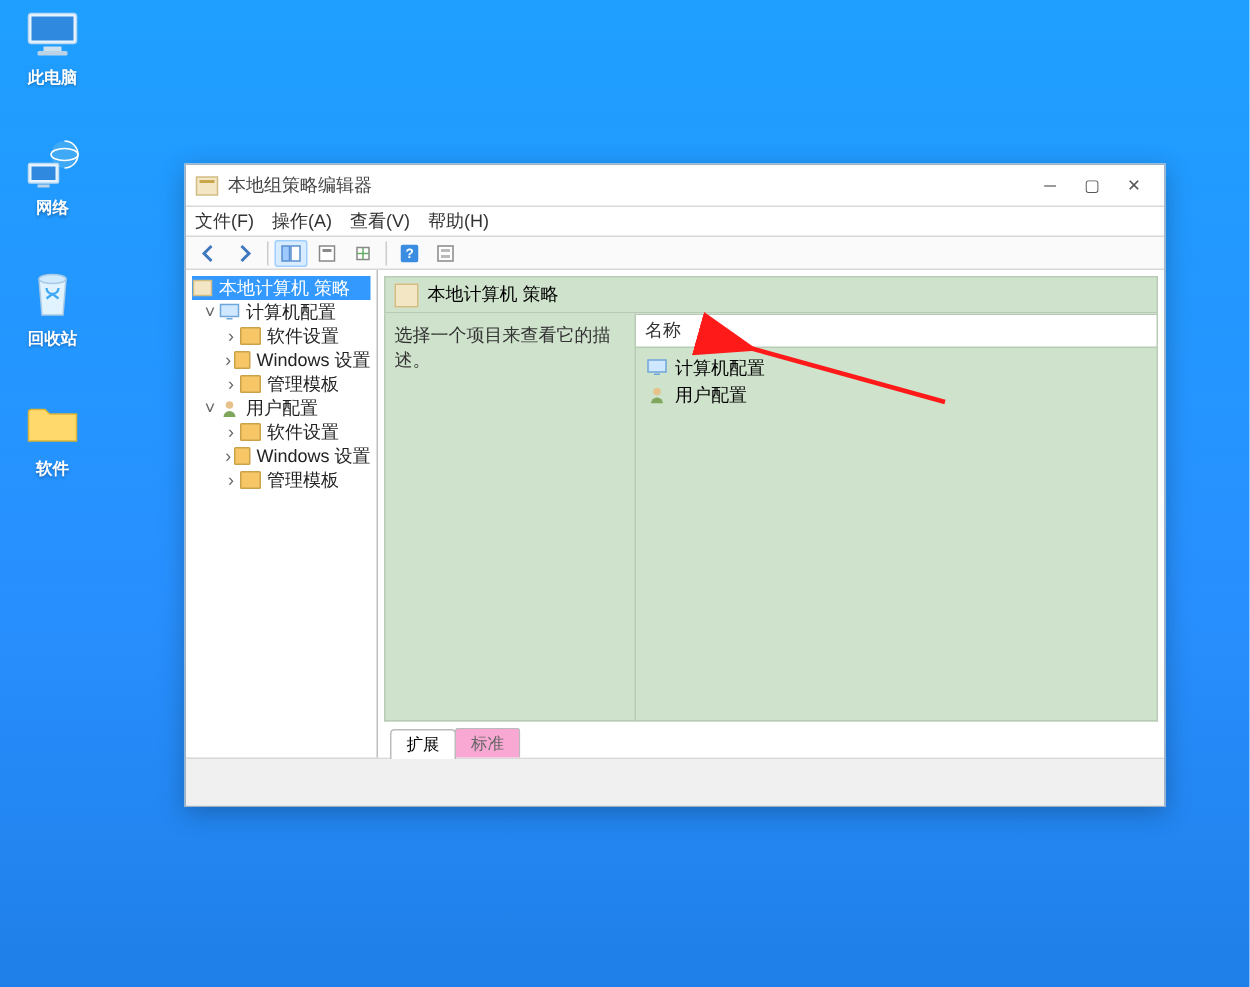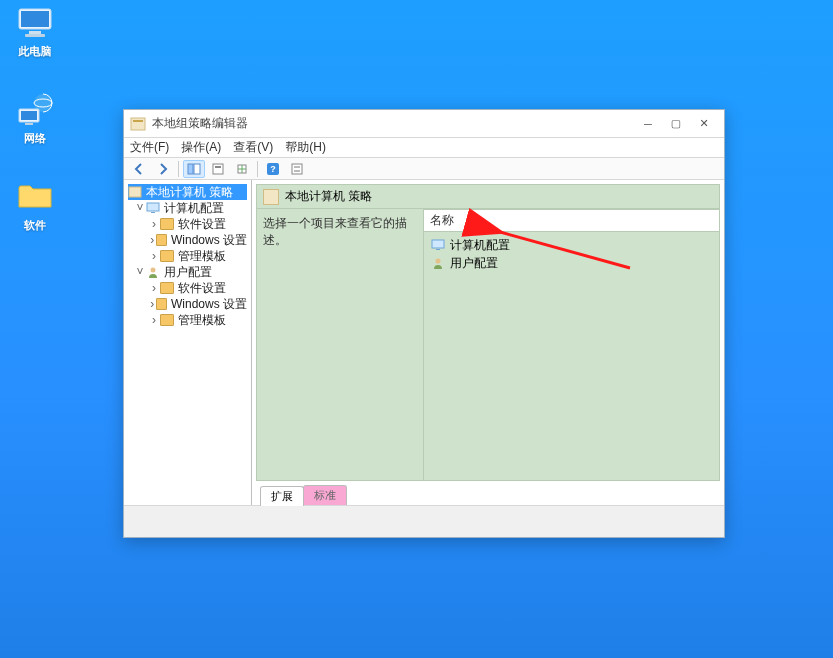--- a/index.html
+++ b/index.html
@@ -10,21 +10,21 @@
   }
   
   .desktop-icons { position: absolute; left: 0; top: 0; width: 80px; }
   .d-icon { width: 70px; text-align: center; margin-top: 6px; cursor: pointer; font-weight: bold; }
   .d-icon .glyph { width: 44px; height: 34px; margin: 0 auto; display: flex; align-items: center; justify-content: center; }
   .d-icon .label { color: #fff; font-size: 11px; margin-top: 4px; text-shadow: 0 1px 2px rgba(0,0,0,.3);}
   
   svg { display: block; }
   
   .window {
-    position: absolute; left: 123px; top: 109px; width: 602px; height: 429px;
+    position: absolute; left: 123px; top: 109px; width: 654px; height: 429px;
     background: #fff; border: 1px solid #9fb2c4; box-shadow: 0 4px 16px rgba(0,0,0,.25);
   }
   .titlebar { height: 28px; display: flex; align-items: center; padding: 0 6px; border-bottom: 1px solid #d8d8d8;}
   .titlebar .tb-icon { width: 16px; height: 16px; margin-right: 6px; }
   .titlebar .title { font-size: 12px; color: #444; flex: 1; }
   .win-btns { display: flex; }
   .win-btn { width: 28px; height: 20px; display:flex; align-items:center; justify-content:center; font-size:11px; color:#555; cursor:pointer;}
   .menubar { height: 20px; display:flex; align-items:center; padding: 0 6px; gap: 12px; font-size: 12px; color:#333; border-bottom:1px solid #d8d8d8;}
   .menubar span { cursor: default; }
   .toolbar { height: 22px; display:flex; align-items:center; padding: 0 4px; gap: 2px; border-bottom:1px solid #d8d8d8; background:#fafafa;}
@@ -79,20 +79,31 @@
           <path d="M28 1 A9 9 0 0 1 28 19" fill="none" stroke="#fff"></path>
           <rect x="4" y="16" width="20" height="13" rx="1" fill="#e8f4ff" stroke="#bcd9f2"></rect>
           <rect x="6" y="18" width="16" height="9" fill="#2f8adf"></rect>
           <rect x="10" y="30" width="8" height="2" fill="#bcd3e5"></rect>
         </svg>
     </div>
     <div class="label">网络</div>
   </div>
   <div class="d-icon" style="margin-top:34px">
     <div class="glyph">
+      <svg width="34" height="34" viewBox="0 0 34 34">
+          <path d="M8 6 H26 L24 30 H10 Z" fill="#e0f3ff" stroke="#a7c9e4"></path>
+          <ellipse cx="17" cy="6" rx="9" ry="3" fill="#cfeaff" stroke="#a7c9e4"></ellipse>
+          <path d="M13 12 a4 4 0 1 0 8 0" fill="none" stroke="#3fa9f5" stroke-width="1.5"></path>
+          <path d="M13 19 l4 -3 l4 3" fill="none" stroke="#3fa9f5" stroke-width="1.5"></path>
+        </svg>
+    </div>
+    <div class="label">回收站</div>
+  </div>
+  <div class="d-icon" style="margin-top:34px">
+    <div class="glyph">
       <svg width="40" height="32" viewBox="0 0 40 32">
           <path d="M4 10 V26 H36 V8 H18 L15 5 H6 A2 2 0 0 0 4 7 Z" fill="#ffd96b" stroke="#d9b436"></path>
         </svg>
     </div>
     <div class="label">软件</div>
   </div>
 </div>
 
 <div class="window">
   <div class="titlebar">

